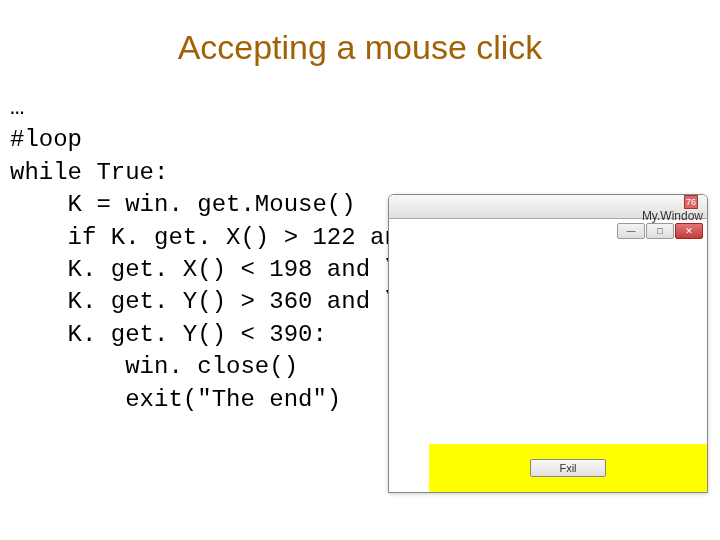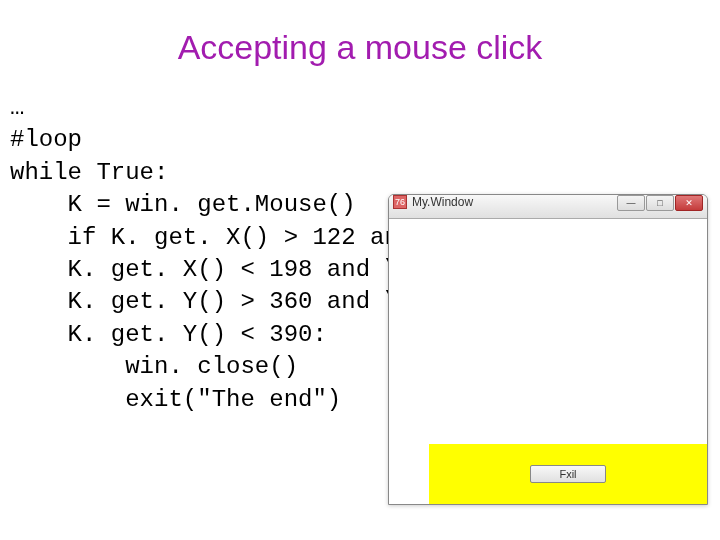--- a/index.html
+++ b/index.html
@@ -9,21 +9,21 @@
       background: #fff;
       font-family: Arial, sans-serif;
       position: relative;
       overflow: hidden;
     }
     .title {
       font-size: 34px;
       text-align: center;
       margin-top: 28px;
       font-weight: normal;
-      color: #a21caf;
+      color: #a16207;
     }
     .code-block {
       font-family: "Courier New", monospace;
       font-size: 24px;
       line-height: 1.35;
       margin-top: 25px;
       margin-left: 10px;
       white-space: pre;
       color: #000;
     }
@@ -36,24 +36,25 @@
       border: 1px solid #888;
       border-radius: 6px 6px 0 0;
       box-shadow: 0 1px 4px rgba(0,0,0,0.2);
       overflow: hidden;
     }
     .titlebar {
       height: 24px;
       background: linear-gradient(to bottom, #f8f8f8, #e0e0e0);
       border-bottom: 1px solid #aaa;
       display: flex;
-      align-items: flex-start;
+      align-items: flex-end;
       padding: 0 4px;
       font-size: 11px;
       color: #333;
+      flex-direction: column;
     }
     .tb-icon {
       width: 14px;
       height: 14px;
       background: #d66;
       margin-right: 5px;
       display: inline-block;
       border: 1px solid #a33;
       font-size: 9px;
       line-height: 12px;
@@ -85,21 +86,21 @@
     .tb-btn.close {
       background: linear-gradient(to bottom, #e07777, #c43b3b);
       border-color: #a02525;
       color: #fff;
     }
     .win-body {
       height: 225px;
       background: #fff;
     }
     .yellow-bar {
-      height: 60px;
+      height: 48px;
       background: #ffff00;
       display: flex;
       align-items: center;
       justify-content: center;
       margin-left: 40px;
     }
     .exit-btn {
       padding: 2px 28px;
       font-size: 11px;
       font-family: "Segoe UI", sans-serif;

